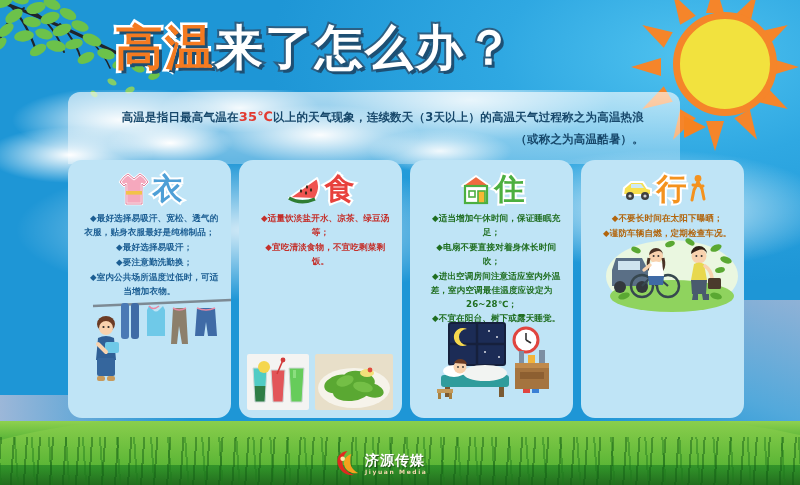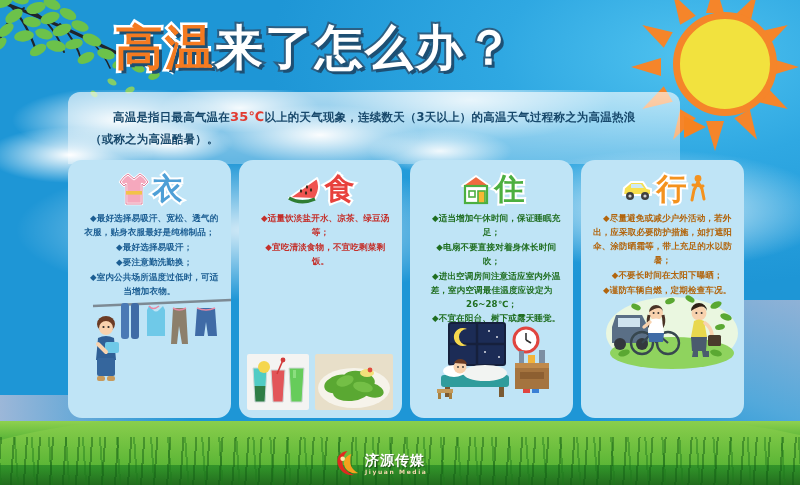--- a/index.html
+++ b/index.html
@@ -111,21 +111,22 @@
     -webkit-text-stroke:4px #2c5f83;
     paint-order:stroke fill;
     text-shadow:3px 3px 0 #1d4f73;
   }
 
   
   #intro {
     position:absolute; left:68px; top:92px; width:612px; height:72px;
     background:linear-gradient(180deg, rgba(255,255,255,.62), rgba(255,255,255,.30));
     border-radius:12px 12px 0 0;
-    padding:14px 28px 0 22px;
+    padding:14px 36px 0 22px;
+    text-align:right;
   }
   #intro p {
     font-size:11.5px; line-height:1.75; color:#17486b; font-weight:bold;
     text-indent:2em;
     letter-spacing:.2px;
   }
   #intro .temp { color:#e23a30; font-size:13px; }
 
   
   #introArrow {
@@ -460,21 +461,20 @@
           <circle cx="11" cy="21" r="1.6" fill="#cfcfcf"></circle>
           <circle cx="26" cy="21" r="1.6" fill="#cfcfcf"></circle>
         </svg>
         <span class="glyph g-orange">行</span>
         <svg width="18" height="30" viewBox="0 0 18 30">
           <circle cx="9" cy="4.5" r="3.4" fill="#f4921e"></circle>
           <path d="M9 8 L5 16 L3 26 M9 8 L13 15 L15 25 M4 11 L14 12" stroke="#f4921e" stroke-width="3" fill="none" stroke-linecap="round"></path>
         </svg>
       </div>
       <div class="panel-body b-orange">
-        <div class="li">◆尽量避免或减少户外活动，若外出，应采取必要防护措施，如打遮阳伞、涂防晒霜等，带上充足的水以防暑；</div>
         <div class="li">◆不要长时间在太阳下曝晒；</div>
         <div class="li">◆谨防车辆自燃，定期检查车况。</div>
       </div>
       <div class="panel-art art4">
         <svg width="148" height="82" viewBox="0 0 148 82">
           <ellipse cx="74" cy="42" rx="66" ry="36" fill="#eaf7e0"></ellipse>
           <ellipse cx="74" cy="62" rx="62" ry="16" fill="#8fd35e"></ellipse>
 
           <path d="M14 36 L18 24 L44 24 L50 36 L50 52 L14 52 Z" fill="#5a6f86"></path>
           <rect x="20" y="27" width="22" height="9" fill="#cfe3ef"></rect>

